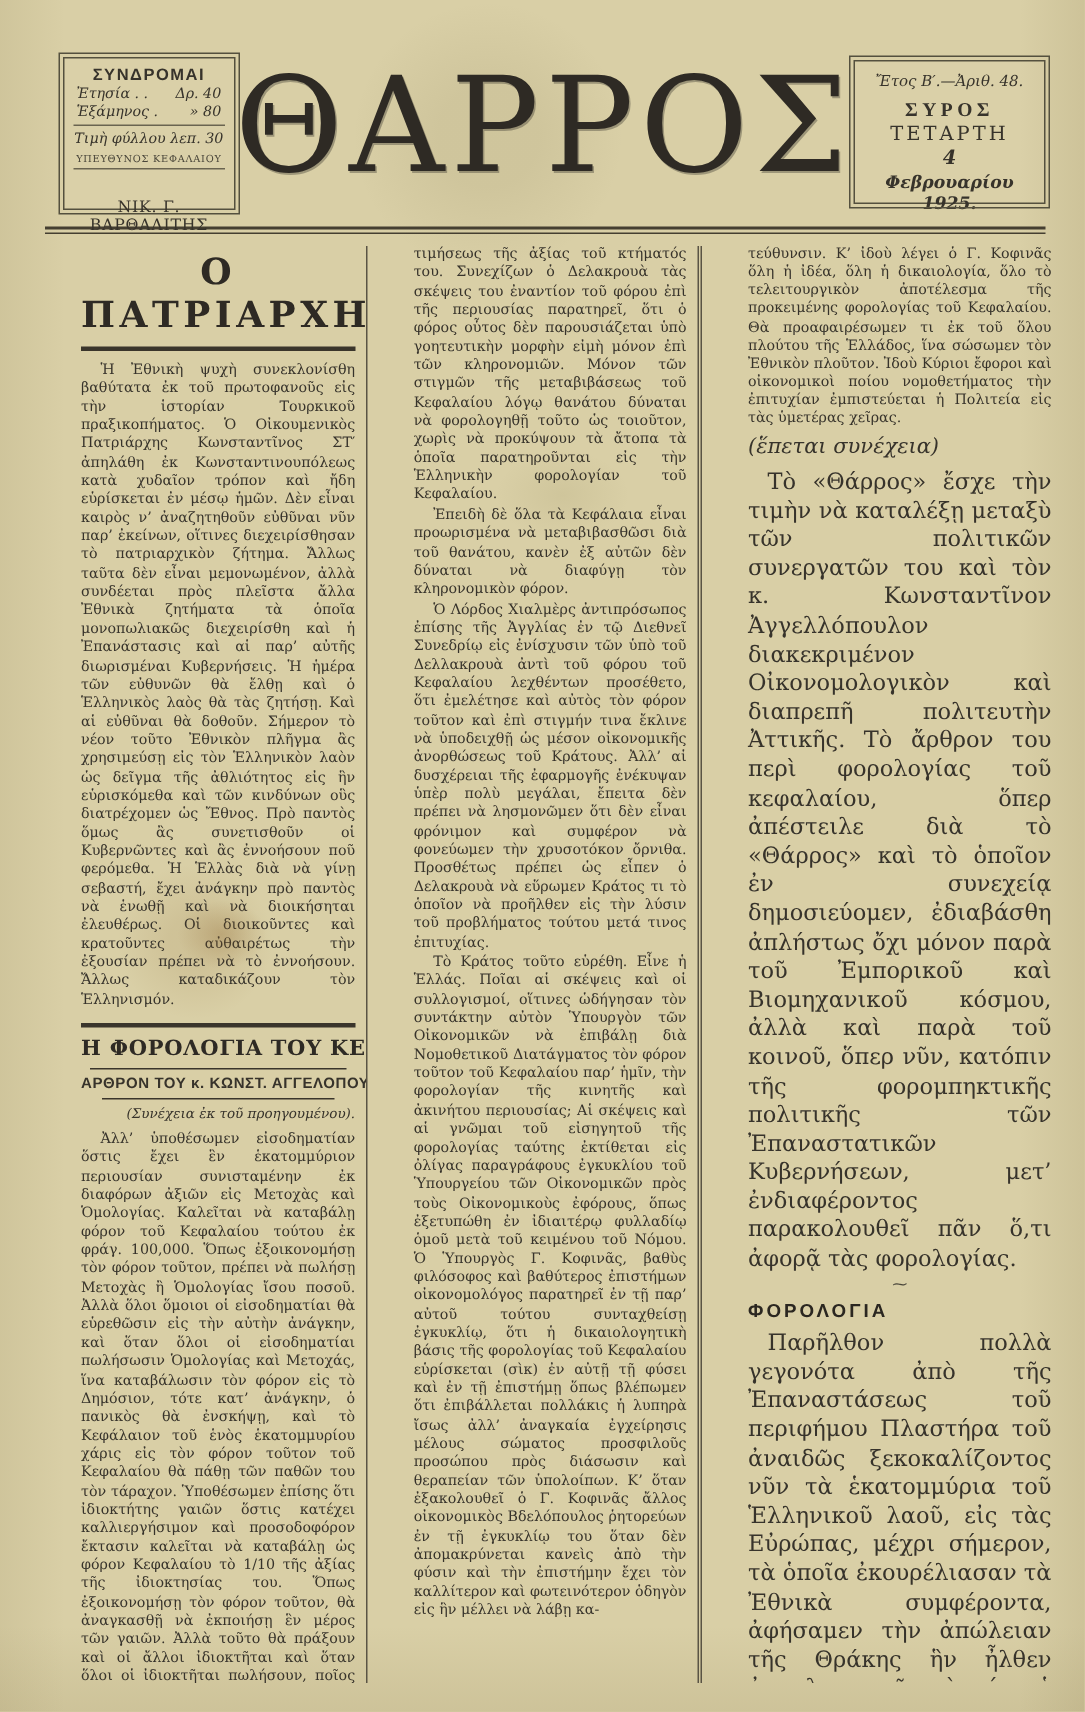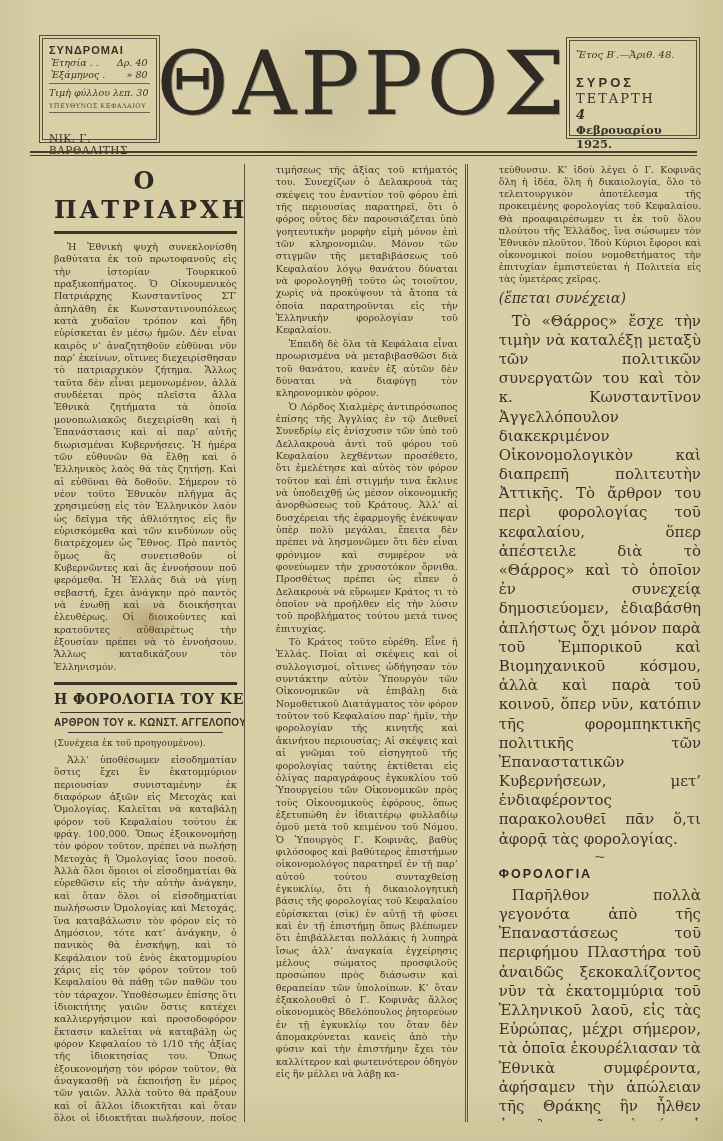--- a/index.html
+++ b/index.html
@@ -13,55 +13,55 @@
           linear-gradient(0deg, rgba(120,105,60,.12), rgba(120,105,60,0) 5%);
         color:#37332b;font-family:"DejaVu Serif", serif;}
   .stain{position:absolute;left:118px;top:600px;width:60px;height:46px;border-radius:50%;
          background:radial-gradient(ellipse, rgba(138,96,40,.28), rgba(138,96,40,0) 70%);pointer-events:none;}
   .stain2{position:absolute;left:330px;top:300px;width:90px;height:60px;border-radius:50%;
          background:radial-gradient(ellipse, rgba(120,110,60,.10), rgba(120,110,60,0) 70%);pointer-events:none;}
 
   
   .header{display:flex;align-items:stretch;margin:34px 26px 0 42px;height:112px;}
   .frame{border:1px solid #54503e;outline:1px solid #54503e;outline-offset:2px;
-         background:rgba(255,255,255,.03);padding:5px 6px;box-sizing:border-box;text-align:left;}
+         background:rgba(255,255,255,.03);padding:5px 6px;box-sizing:border-box;text-align:center;}
   .subbox{width:118px;height:102px;margin-top:4px;}
   .subbox .t{font-family:"Liberation Sans",sans-serif;font-weight:bold;font-size:11px;letter-spacing:1px;}
   .subbox .r{font-style:italic;font-size:9.5px;display:flex;justify-content:space-between;padding:1px 2px 0 2px;}
   .subbox .price{font-style:italic;font-size:9.5px;border-top:1px solid #6a6450;margin-top:3px;padding-top:3px;}
   .subbox .role{font-size:6.5px;letter-spacing:.5px;margin-top:4px;color:#4a463a;}
   .subbox .dir{font-size:10.5px;letter-spacing:.5px;border-top:1px solid #6a6450;margin-top:2px;padding-top:19px;}
   .masthead{flex:1;text-align:center;font-size:88px;line-height:100px;letter-spacing:4px;
             color:#2e2a24;text-shadow:1px 1px 0 rgba(46,42,36,.35);}
   .issuebox{width:132px;height:96px;margin-top:6px;padding-top:8px;}
   .issuebox .l1{font-style:italic;font-size:10px;}
-  .issuebox .city{font-family:Liberation Sans, sans-serif;font-weight:bold;font-size:13px;letter-spacing:3px;margin-top:15px;}
+  .issuebox .city{font-family:Liberation Serif, serif;font-weight:bold;font-size:13px;letter-spacing:3px;margin-top:5px;}
   .issuebox .day{font-size:13px;letter-spacing:2px;margin-top:1px;}
   .issuebox .num{font-weight:bold;font-style:italic;font-size:13px;margin-top:1px;}
-  .issuebox .my{font-weight:bold;font-size:11.5px;margin-top:1px;}
+  .issuebox .my{font-weight:bold;font-style:italic;font-size:11.5px;margin-top:1px;}
   .header-rule{margin:5px 26px 0 30px;border-top:2px solid #453f31;border-bottom:1px solid #453f31;height:2px;}
 
   
   .columns{display:flex;margin:8px 22px 0 30px;height:958px;overflow:hidden;}
   .col{box-sizing:border-box;overflow:hidden;margin-left:24px;}
   .col1{width:214px;padding-right:7px;border-right:1px solid #5a5444;}
   .col2{width:222px;padding:0 7px;border-right:3px double #5a5444;}
   .col3{width:235px;padding-left:7px;}
   p.b{margin:0;font-size:9.5px;line-height:1.3;text-align:justify;text-indent:13px;}
   p.b + p.b{margin-top:1px;}
 
   .h1{font-size:24px;font-weight:bold;letter-spacing:3px;text-align:center;color:#2e2a24;
       border-bottom:3px solid #3a352b;padding:2px 0 7px 0;margin-bottom:7px;}
   .art2head{border-top:3px solid #3a352b;margin-top:9px;padding-top:6px;}
   .h2{font-size:14px;font-weight:bold;letter-spacing:.5px;text-align:center;color:#2e2a24;white-space:nowrap;}
   .h2rule{border-top:1px solid #3a352b;margin:5px 6px 4px 6px;}
   .byline{font-family:"Liberation Sans",sans-serif;font-weight:bold;font-size:10px;letter-spacing:.4px;
           text-align:right;white-space:nowrap;}
   .bylinerule{border-top:1px solid #3a352b;margin:4px 14px 5px 14px;}
-  .contnote{font-size:9px;text-align:left;margin:2px 0 6px 0;}
+  .contnote{font-style:italic;font-size:9px;text-align:right;margin:2px 0 6px 0;}
   .endnote{font-style:italic;font-size:14px;text-align:left;margin:4px 0 6px 0;}
 
   .art3head{border-top:5px solid #322d25;margin-top:8px;padding-top:3px;}
   .h3{font-family:"Liberation Sans",sans-serif;font-weight:bold;font-size:21px;letter-spacing:1px;
       color:#2b2720;border-bottom:2px solid #322d25;padding:1px 0 4px 0;}
   .h4{font-family:"Liberation Sans",sans-serif;font-weight:bold;font-size:12.5px;letter-spacing:2px;
       margin:6px 0 5px 0;color:#2b2720;}
   .orn{text-align:center;font-size:10px;line-height:8px;color:#4a463a;margin:4px 0 0 0;}
   .col3 p.b{font-size:15px;line-height:1.28;}
 </style>

